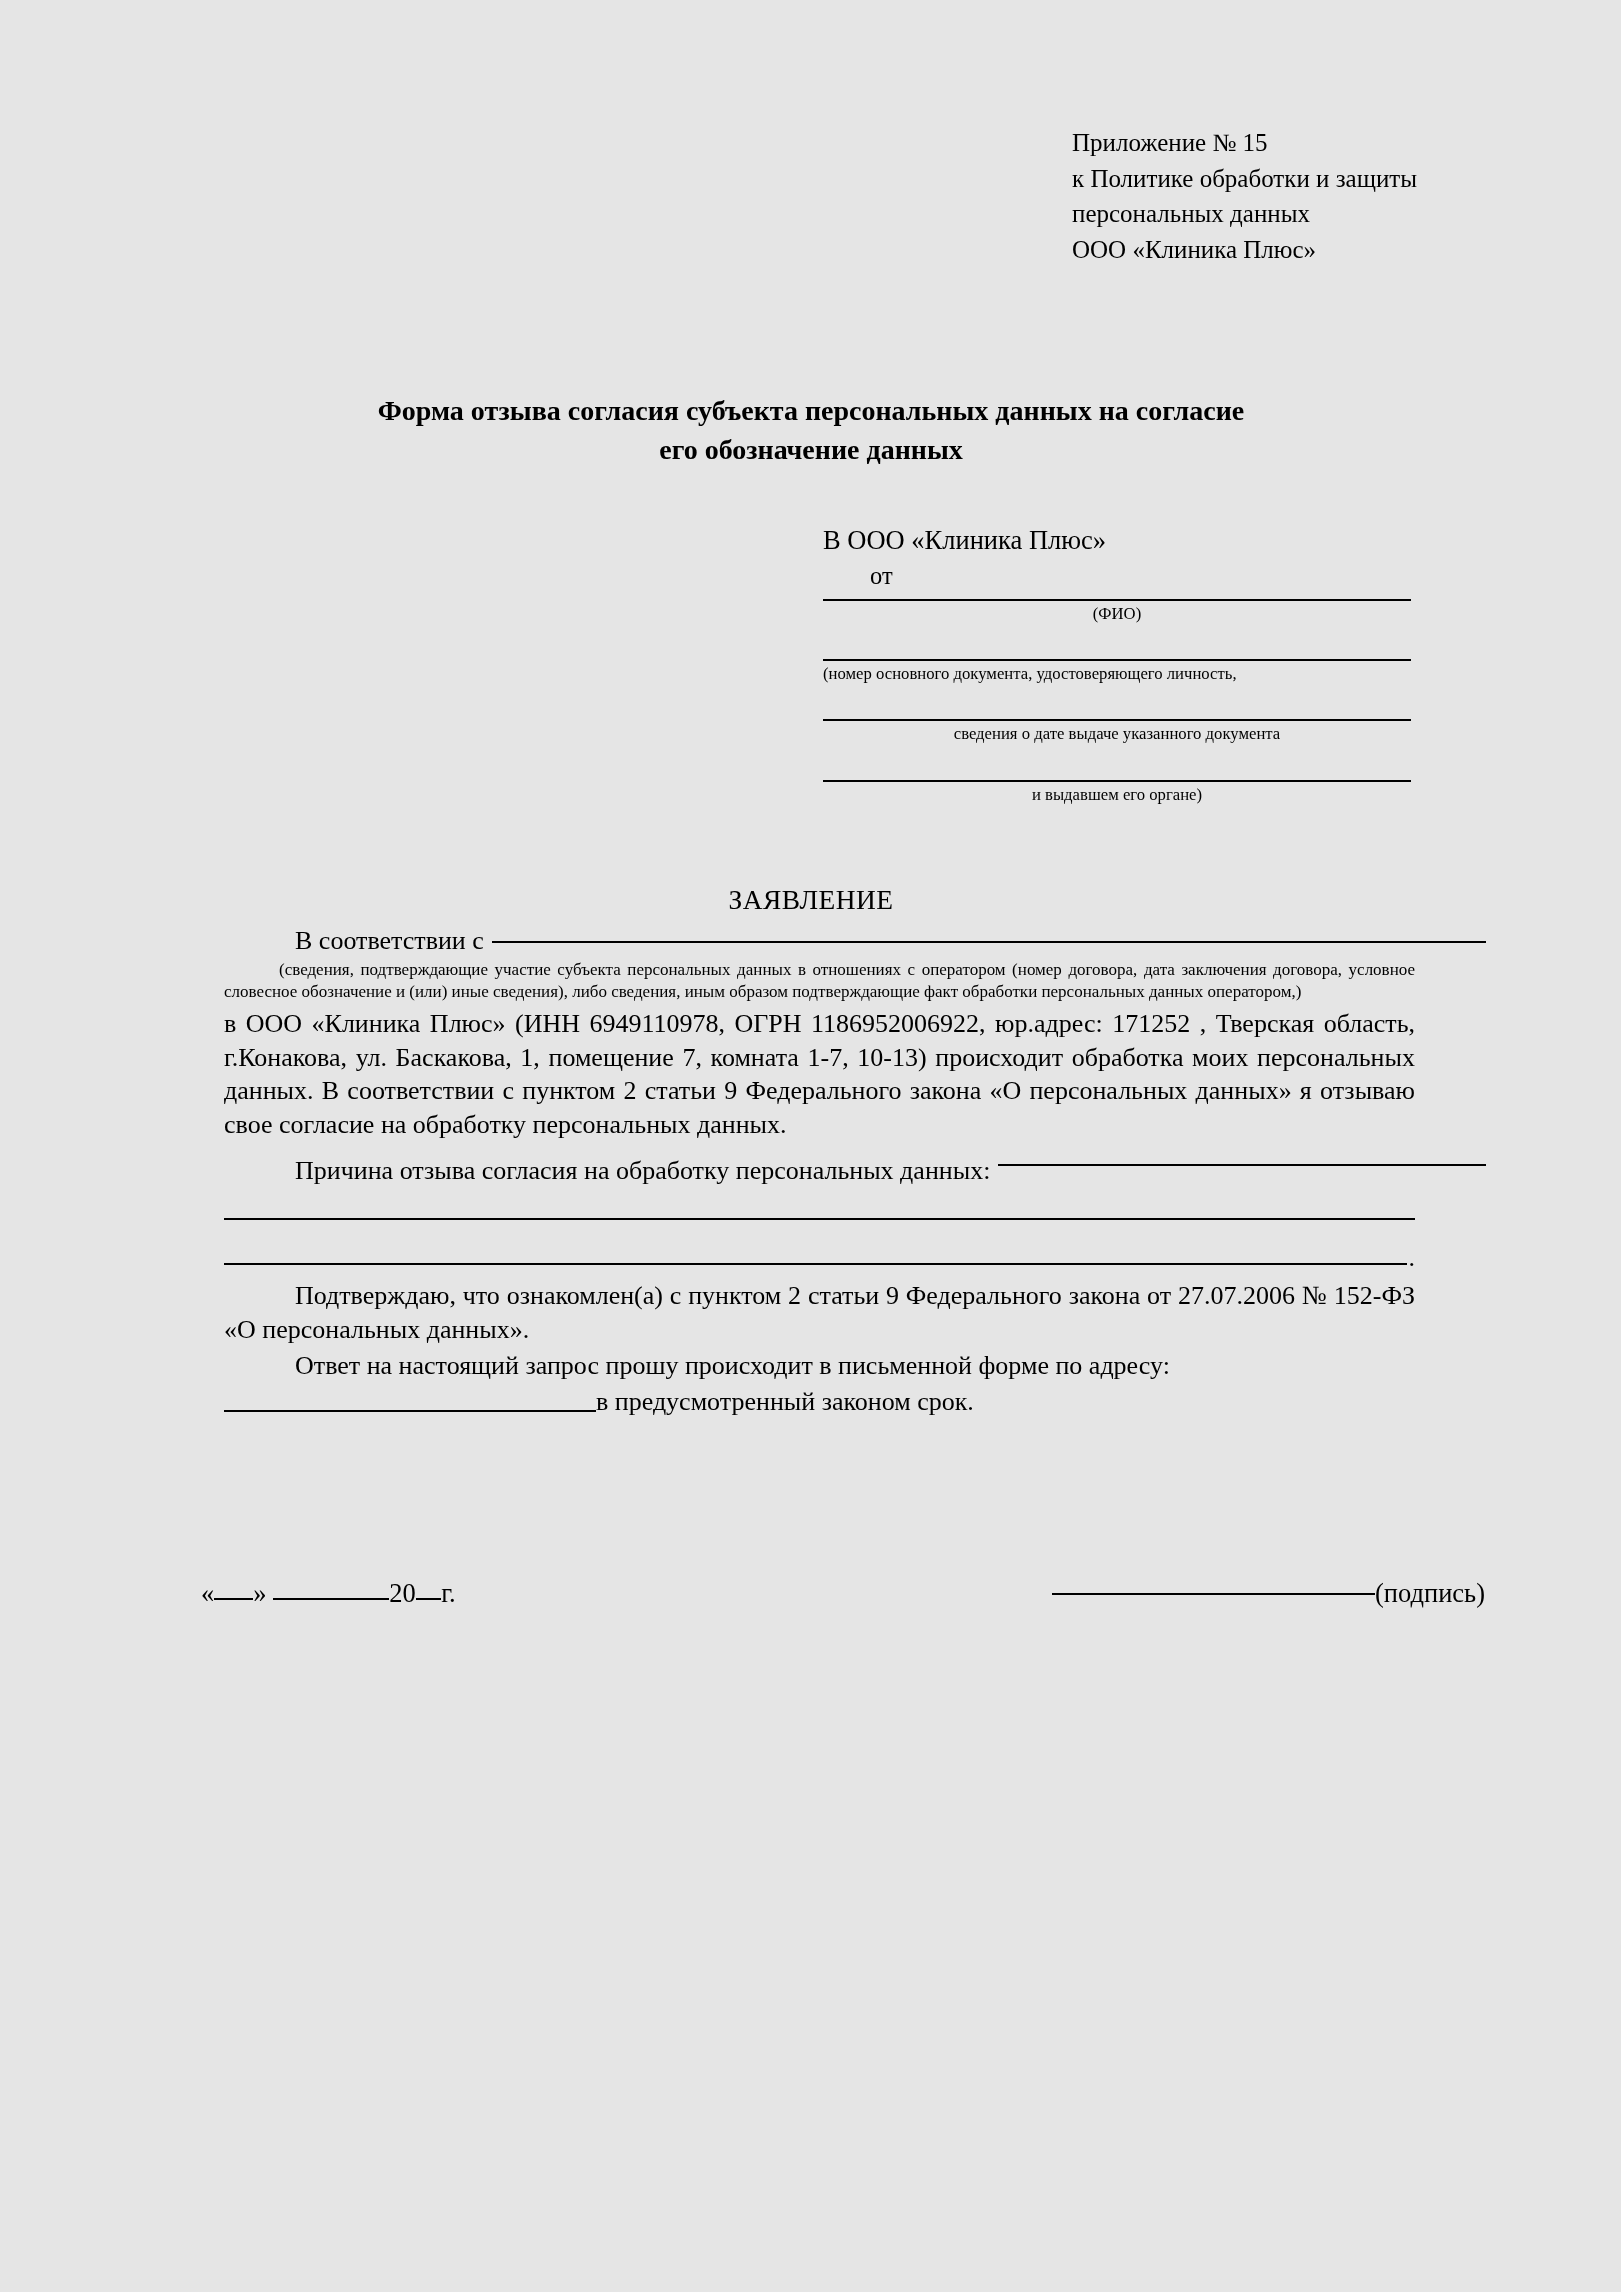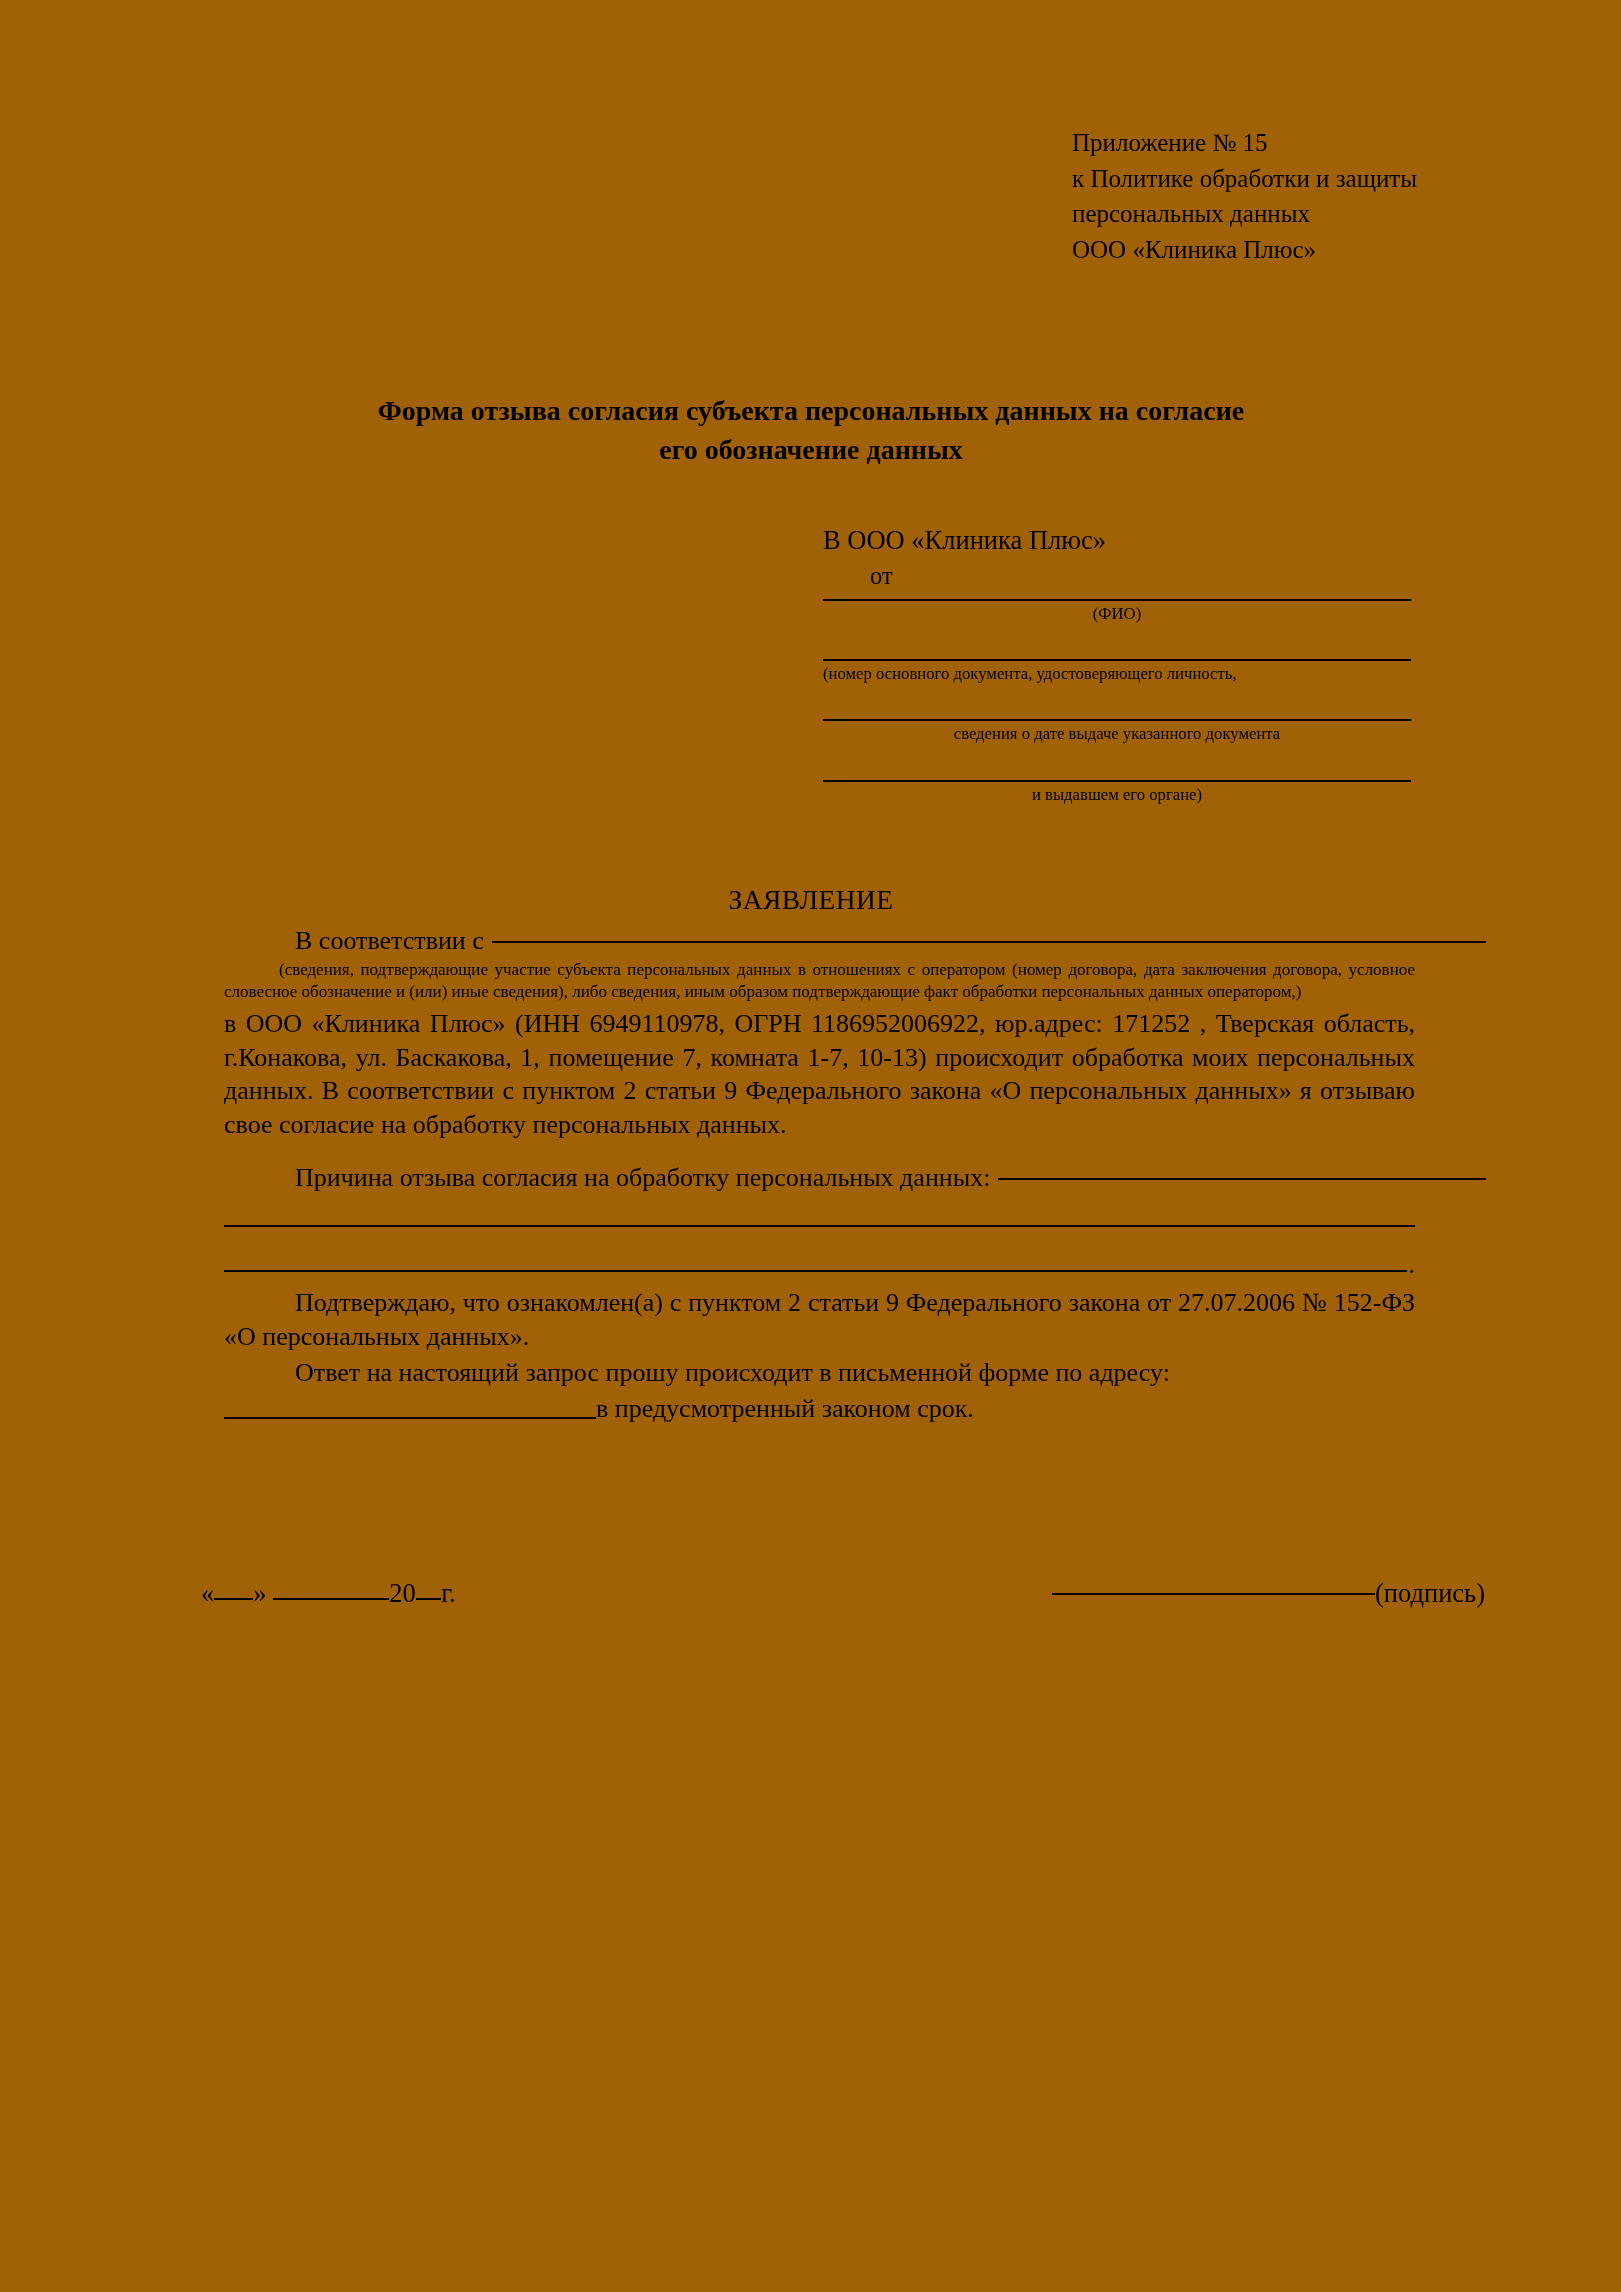--- a/index.html
+++ b/index.html
@@ -11,21 +11,21 @@
   body {
     font-family: "Liberation Serif", "DejaVu Serif", serif;
     color: #000000;
     -webkit-font-smoothing: antialiased;
   }
   .page {
     position: relative;
     width: 1621px;
     height: 2293px;
     margin: 0 auto;
-    background: #a16207;
+    background: #e5e5e5;
     box-sizing: border-box;
     overflow: hidden;
   }
   
   .appendix {
     position: absolute;
     left: 1072px;
     top: 125px;
     width: 412px;
     font-size: 25px;
@@ -247,21 +247,21 @@
 
     <div class="row-inline" style="padding-left:71px;">
       <span class="lbl">В соответствии с</span>
       <span class="rule-grow"></span>
     </div>
 
     <p class="small-note">(сведения, подтверждающие участие субъекта персональных данных в отношениях с оператором (номер договора, дата заключения договора, условное словесное обозначение и (или) иные сведения), либо сведения, иным образом подтверждающие факт обработки персональных данных оператором,)</p>
 
     <p class="p-just no-indent">в ООО «Клиника Плюс» (ИНН 6949110978, ОГРН 1186952006922, юр.адрес: 171252 , Тверская область, г.Конакова, ул. Баскакова, 1, помещение 7, комната 1-7, 10-13) происходит обработка моих персональных данных. В соответствии с пунктом 2 статьи 9 Федерального закона «О персональных данных» я отзываю свое согласие на обработку персональных данных.</p>
 
-    <div class="row-inline" style="padding-left:71px; margin-top:19px;">
+    <div class="row-inline" style="padding-left:71px; margin-top:12px;align-items:center;">
       <span class="lbl">Причина отзыва согласия на обработку персональных данных:</span>
       <span class="rule-grow"></span>
     </div>
 
     <div class="blank-rule"></div>
 
     <div class="blank-rule-wrap" style="margin-top:30px;">
       <span class="rule-grow"></span>
       <span class="tail">.</span>
     </div>

